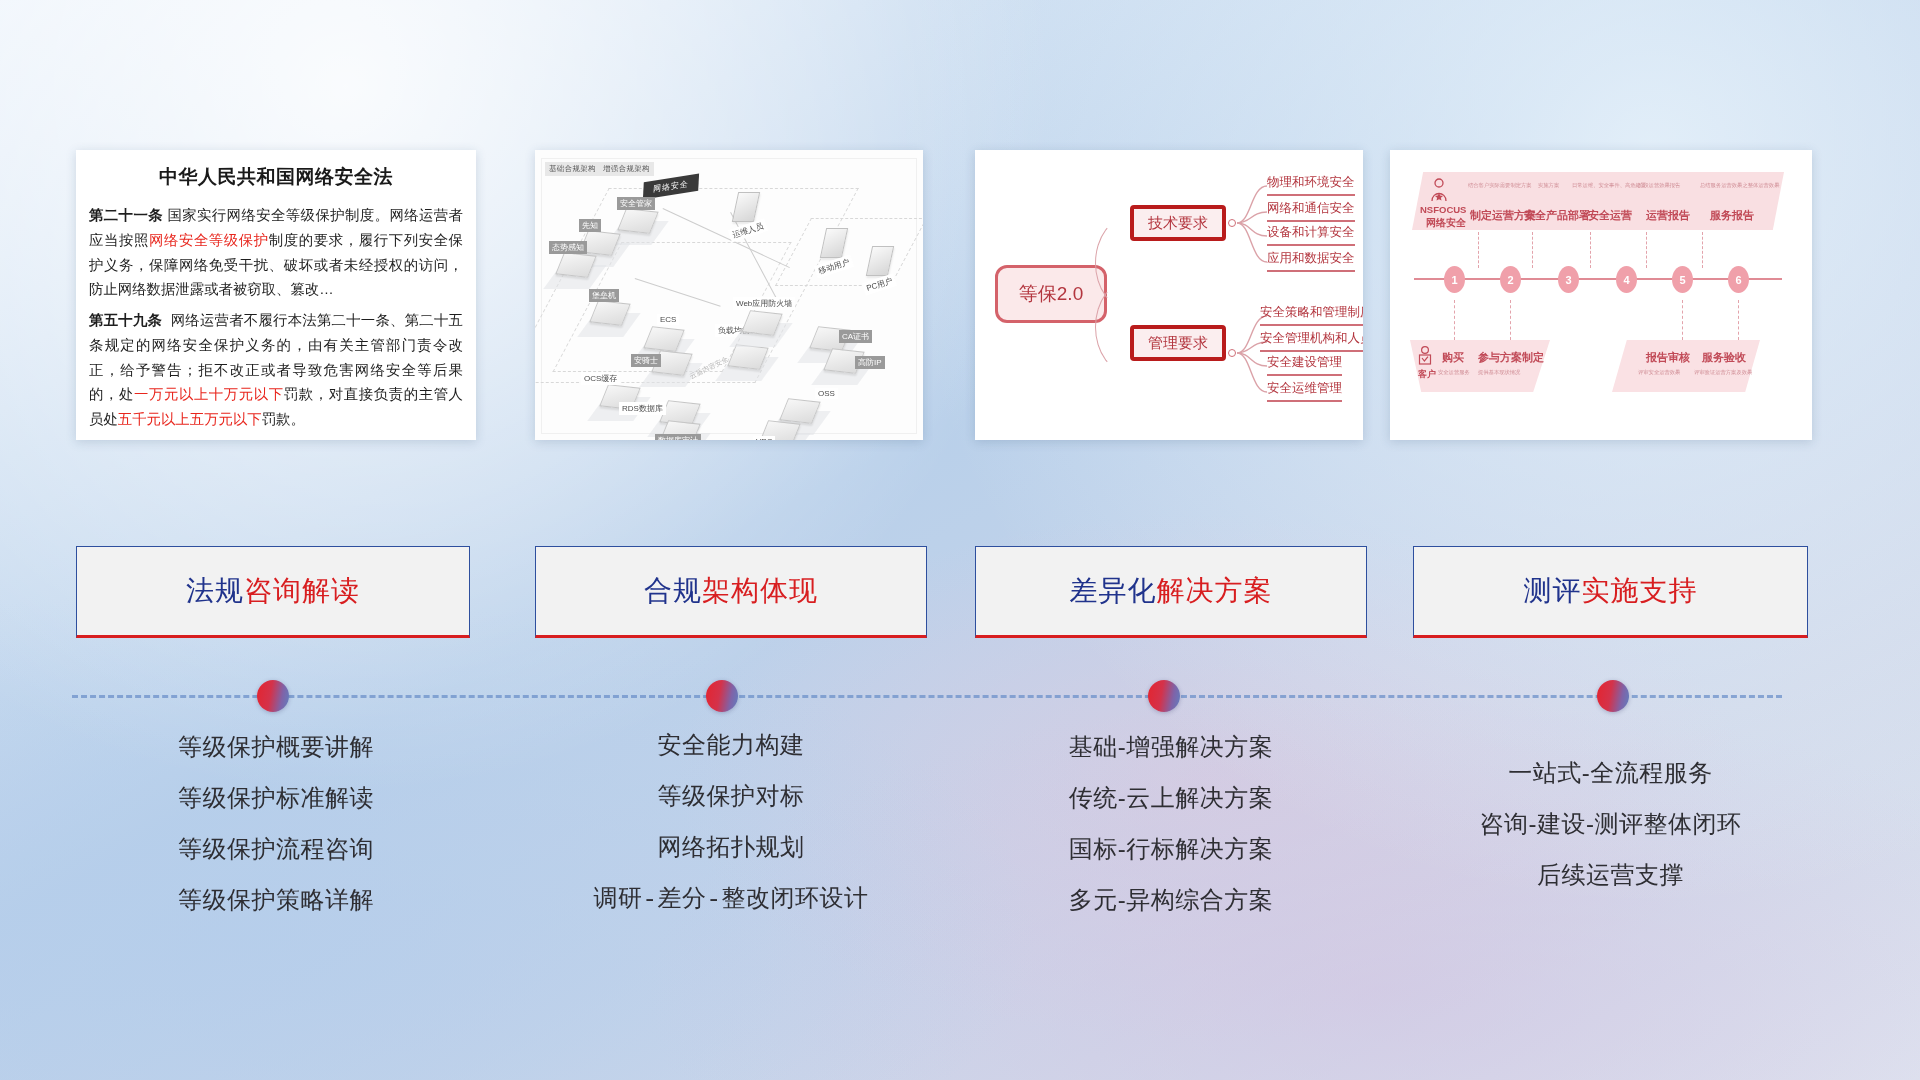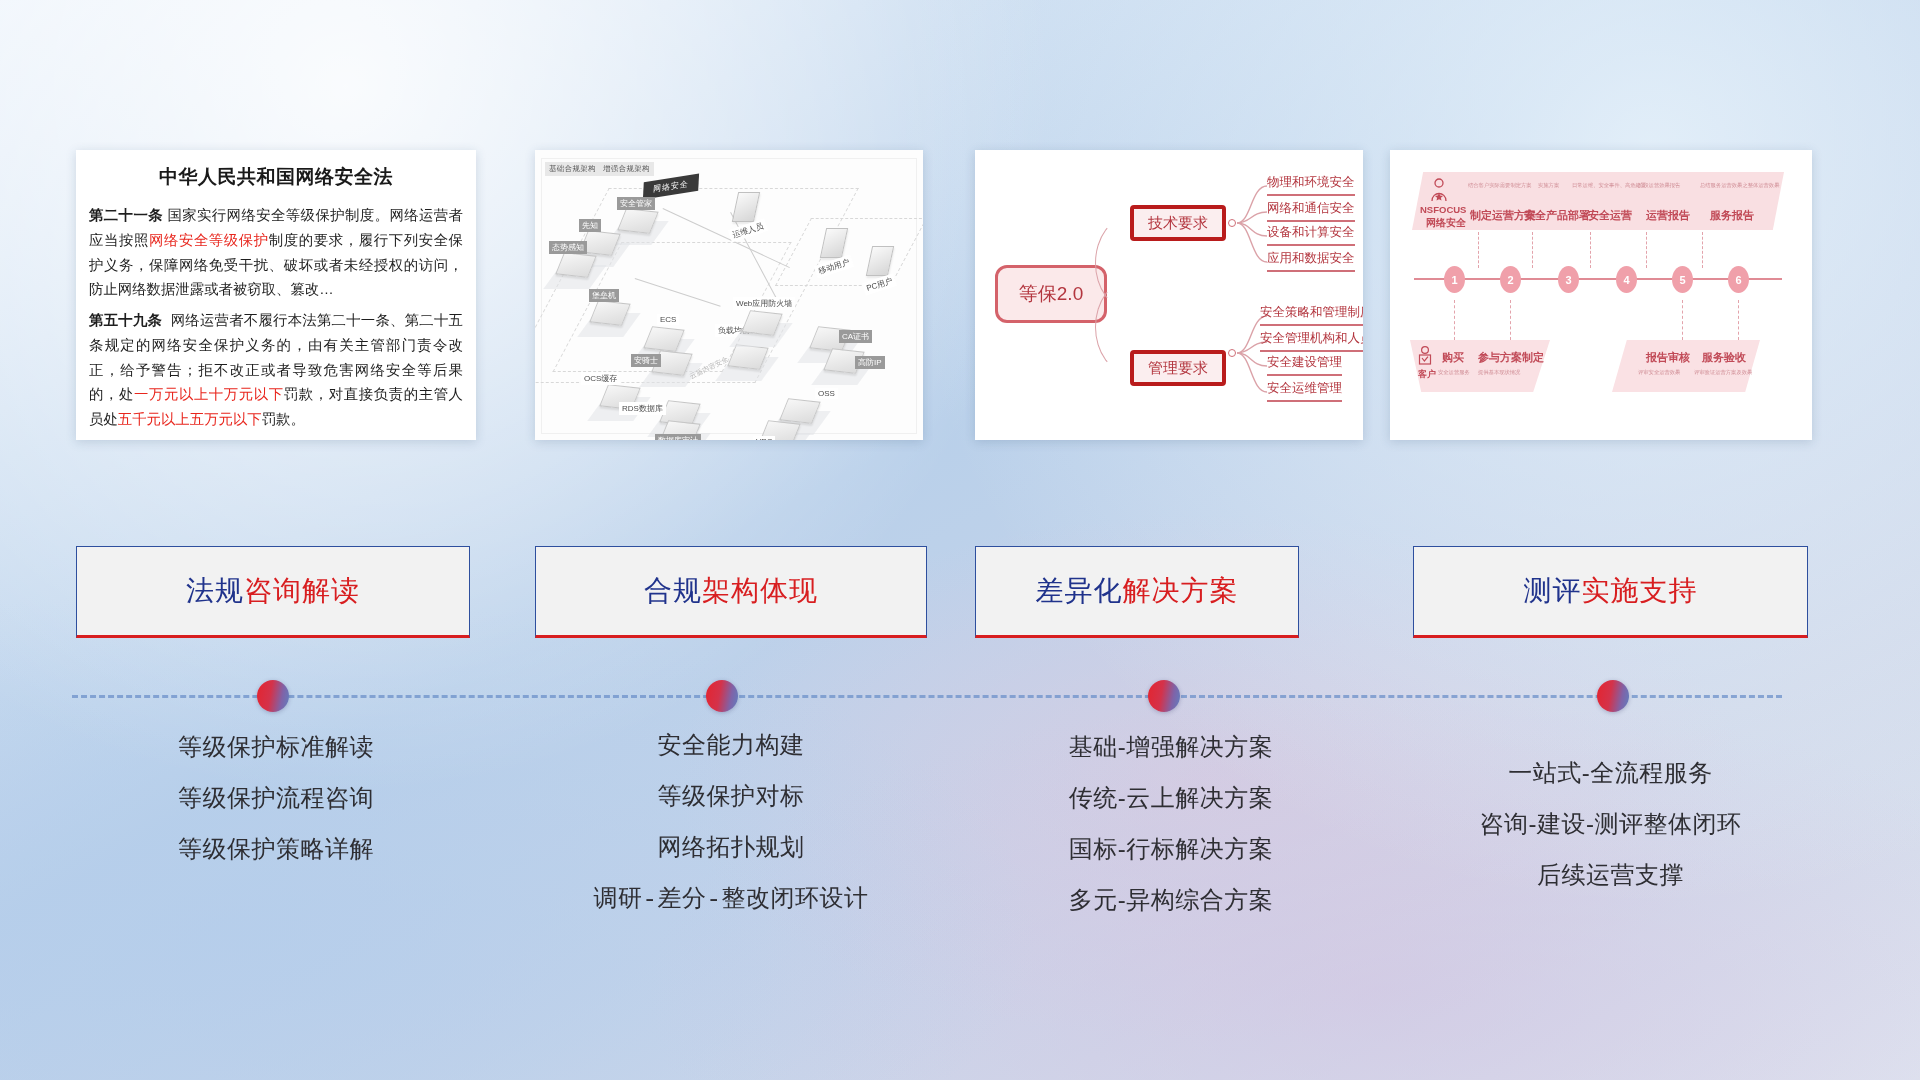--- a/index.html
+++ b/index.html
@@ -94,21 +94,21 @@
     display: flex; align-items: center; justify-content: center;
     font-size: 19px; color: #b3363f; font-weight: 500;
   }
   .mm-branch {
     position: absolute; width: 96px; height: 36px;
     background: #fbeeef; border: 4px solid #b91c1c; border-radius: 4px;
     display: flex; align-items: center; justify-content: center;
     font-size: 15px; color: #b3363f;
   }
   .mm-b1 { left: 155px; top: 55px; }
-  .mm-b2 { left: 155px; top: 200px; font-family: Liberation Serif, serif; }
+  .mm-b2 { left: 155px; top: 175px; font-family: Liberation Serif, serif; }
   .mm-leaf {
     position: absolute; font-size: 12.5px; color: #b3363f;
     padding-bottom: 3px; border-bottom: 2px solid #cf6f78; white-space: nowrap;
   }
   .mm-dot {
     position: absolute; width: 8px; height: 8px; border-radius: 50%;
     border: 1.5px solid #cf6f78; background: #fff;
   }
   .mm-curve { position: absolute; border: 1.5px solid #dba2a8; border-radius: 50%; }
 
@@ -142,21 +142,21 @@
     background: #f2f2f2;
     border: 1px solid #2e4f9e;
     border-bottom: 3px solid #d81e20;
     display: flex; align-items: center; justify-content: center;
     font-size: 28px; letter-spacing: 1px;
   }
   .label-box .part-a { color: #20338c; }
   .label-box .part-b { color: #d81e20; }
   .lb-1 { left: 76px;   width: 394px; }
   .lb-2 { left: 535px;  width: 392px; }
-  .lb-3 { left: 975px;  width: 324px; }
+  .lb-3 { left: 975px;  width: 392px; }
   .lb-4 { left: 1413px; width: 395px; }
 
   
   .timeline { position: absolute; left: 0; top: 680px; width: 1920px; height: 40px; }
   .tl-line {
     position: absolute; left: 72px; top: 15px; width: 1710px; height: 0;
     border-top: 3px dashed #6a8fc9; opacity: .72;
   }
   .tl-dot {
     position: absolute; top: 0; width: 32px; height: 32px; border-radius: 50%;
@@ -425,20 +425,21 @@
 <div class="timeline">
   <div class="tl-line"></div>
   <div class="tl-dot" style="left:257px;"></div>
   <div class="tl-dot" style="left:706px;"></div>
   <div class="tl-dot" style="left:1148px;"></div>
   <div class="tl-dot" style="left:1597px;"></div>
 </div>
 
 <div class="lists">
   <div class="list-col lc-1">
+    <div class="item">等级保护概要讲解</div>
     <div class="item">等级保护标准解读</div>
     <div class="item">等级保护流程咨询</div>
     <div class="item">等级保护策略详解</div>
   </div>
   <div class="list-col lc-2">
     <div class="item">安全能力构建</div>
     <div class="item">等级保护对标</div>
     <div class="item">网络拓扑规划</div>
     <div class="item">调研-差分-整改闭环设计</div>
   </div>

